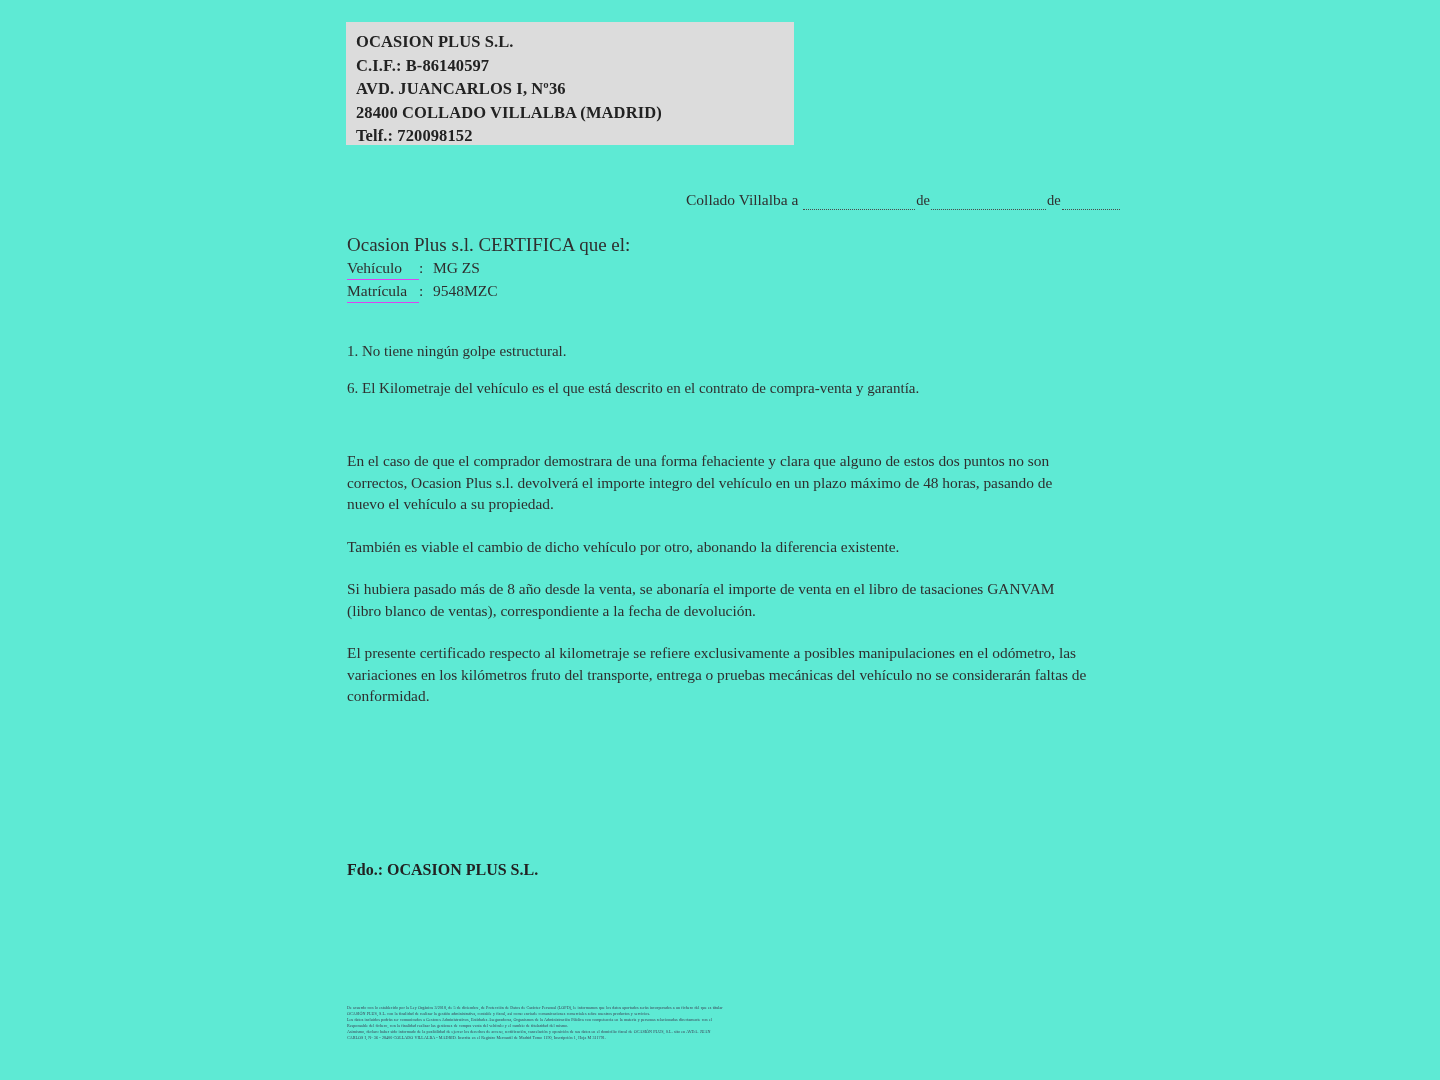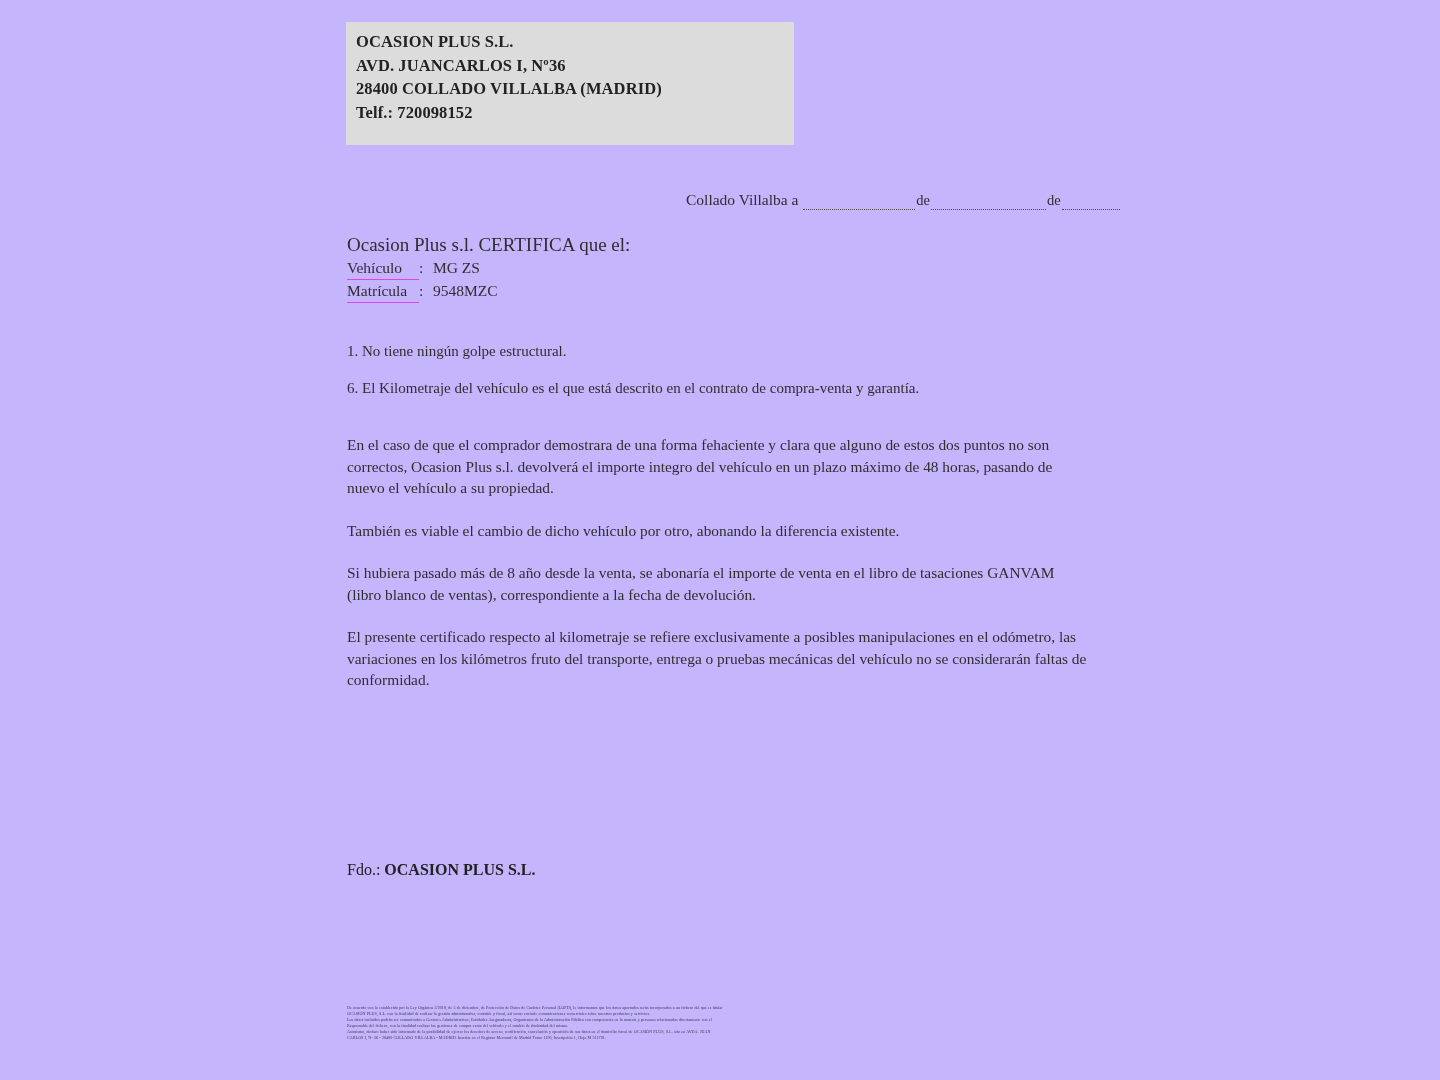--- a/index.html
+++ b/index.html
@@ -14,21 +14,21 @@
     font-family: "Liberation Serif", "DejaVu Serif", serif;
     color: #2b2b2b;
     overflow: hidden;
   }
 
   .page {
     position: absolute;
     left: 0; top: 0;
     width: 1440px;
     height: 1080px;
-    background: #c4b5fd;
+    background: #5eead4;
   }
 
   
   .letterhead {
     position: absolute;
     left: 346px;
     top: 22px;
     width: 448px;
     height: 123px;
     background: #dcdcdc;
@@ -113,21 +113,21 @@
     font-size: 15px;
     line-height: 22px;
     color: #2f2f2f;
     margin-bottom: 15px;
     white-space: nowrap;
   }
 
   .paragraphs {
     position: absolute;
     left: 347px;
-    top: 434px;
+    top: 450px;
     width: 742px;
   }
   .para {
     font-size: 15.4px;
     line-height: 21.5px;
     color: #2f2f2f;
     margin: 0 0 21px 0;
     text-align: left;
   }
 
@@ -135,21 +135,21 @@
     position: absolute;
     left: 347px;
     top: 859px;
     font-size: 16px;
     line-height: 22px;
     font-weight: bold;
     color: #222222;
     white-space: nowrap;
   }
   .signature .sig-prefix {
-    font-weight: normal;
+    font-weight: bold;
   }
 
   
   .legal-footer {
     position: absolute;
     left: 347px;
     top: 1005px;
     width: 748px;
   }
   .legal-footer p {
@@ -162,20 +162,21 @@
     word-spacing: 0.2px;
   }
 </style>
 </head>
 <body>
 
 <div class="page">
 
   <div class="letterhead">
     <div class="lh-line">OCASION PLUS S.L.</div>
+    <div class="lh-line">C.I.F.: B-86140597</div>
     <div class="lh-line">AVD. JUANCARLOS I, Nº36</div>
     <div class="lh-line">28400 COLLADO VILLALBA (MADRID)</div>
     <div class="lh-line">Telf.: 720098152</div>
   </div>
 
   <div class="dateline">
     <span>Collado Villalba a</span>
     <span class="dots dots-1"></span><span class="de">de</span><span class="dots dots-2"></span><span class="de">de</span><span class="dots dots-3"></span>
   </div>
 

